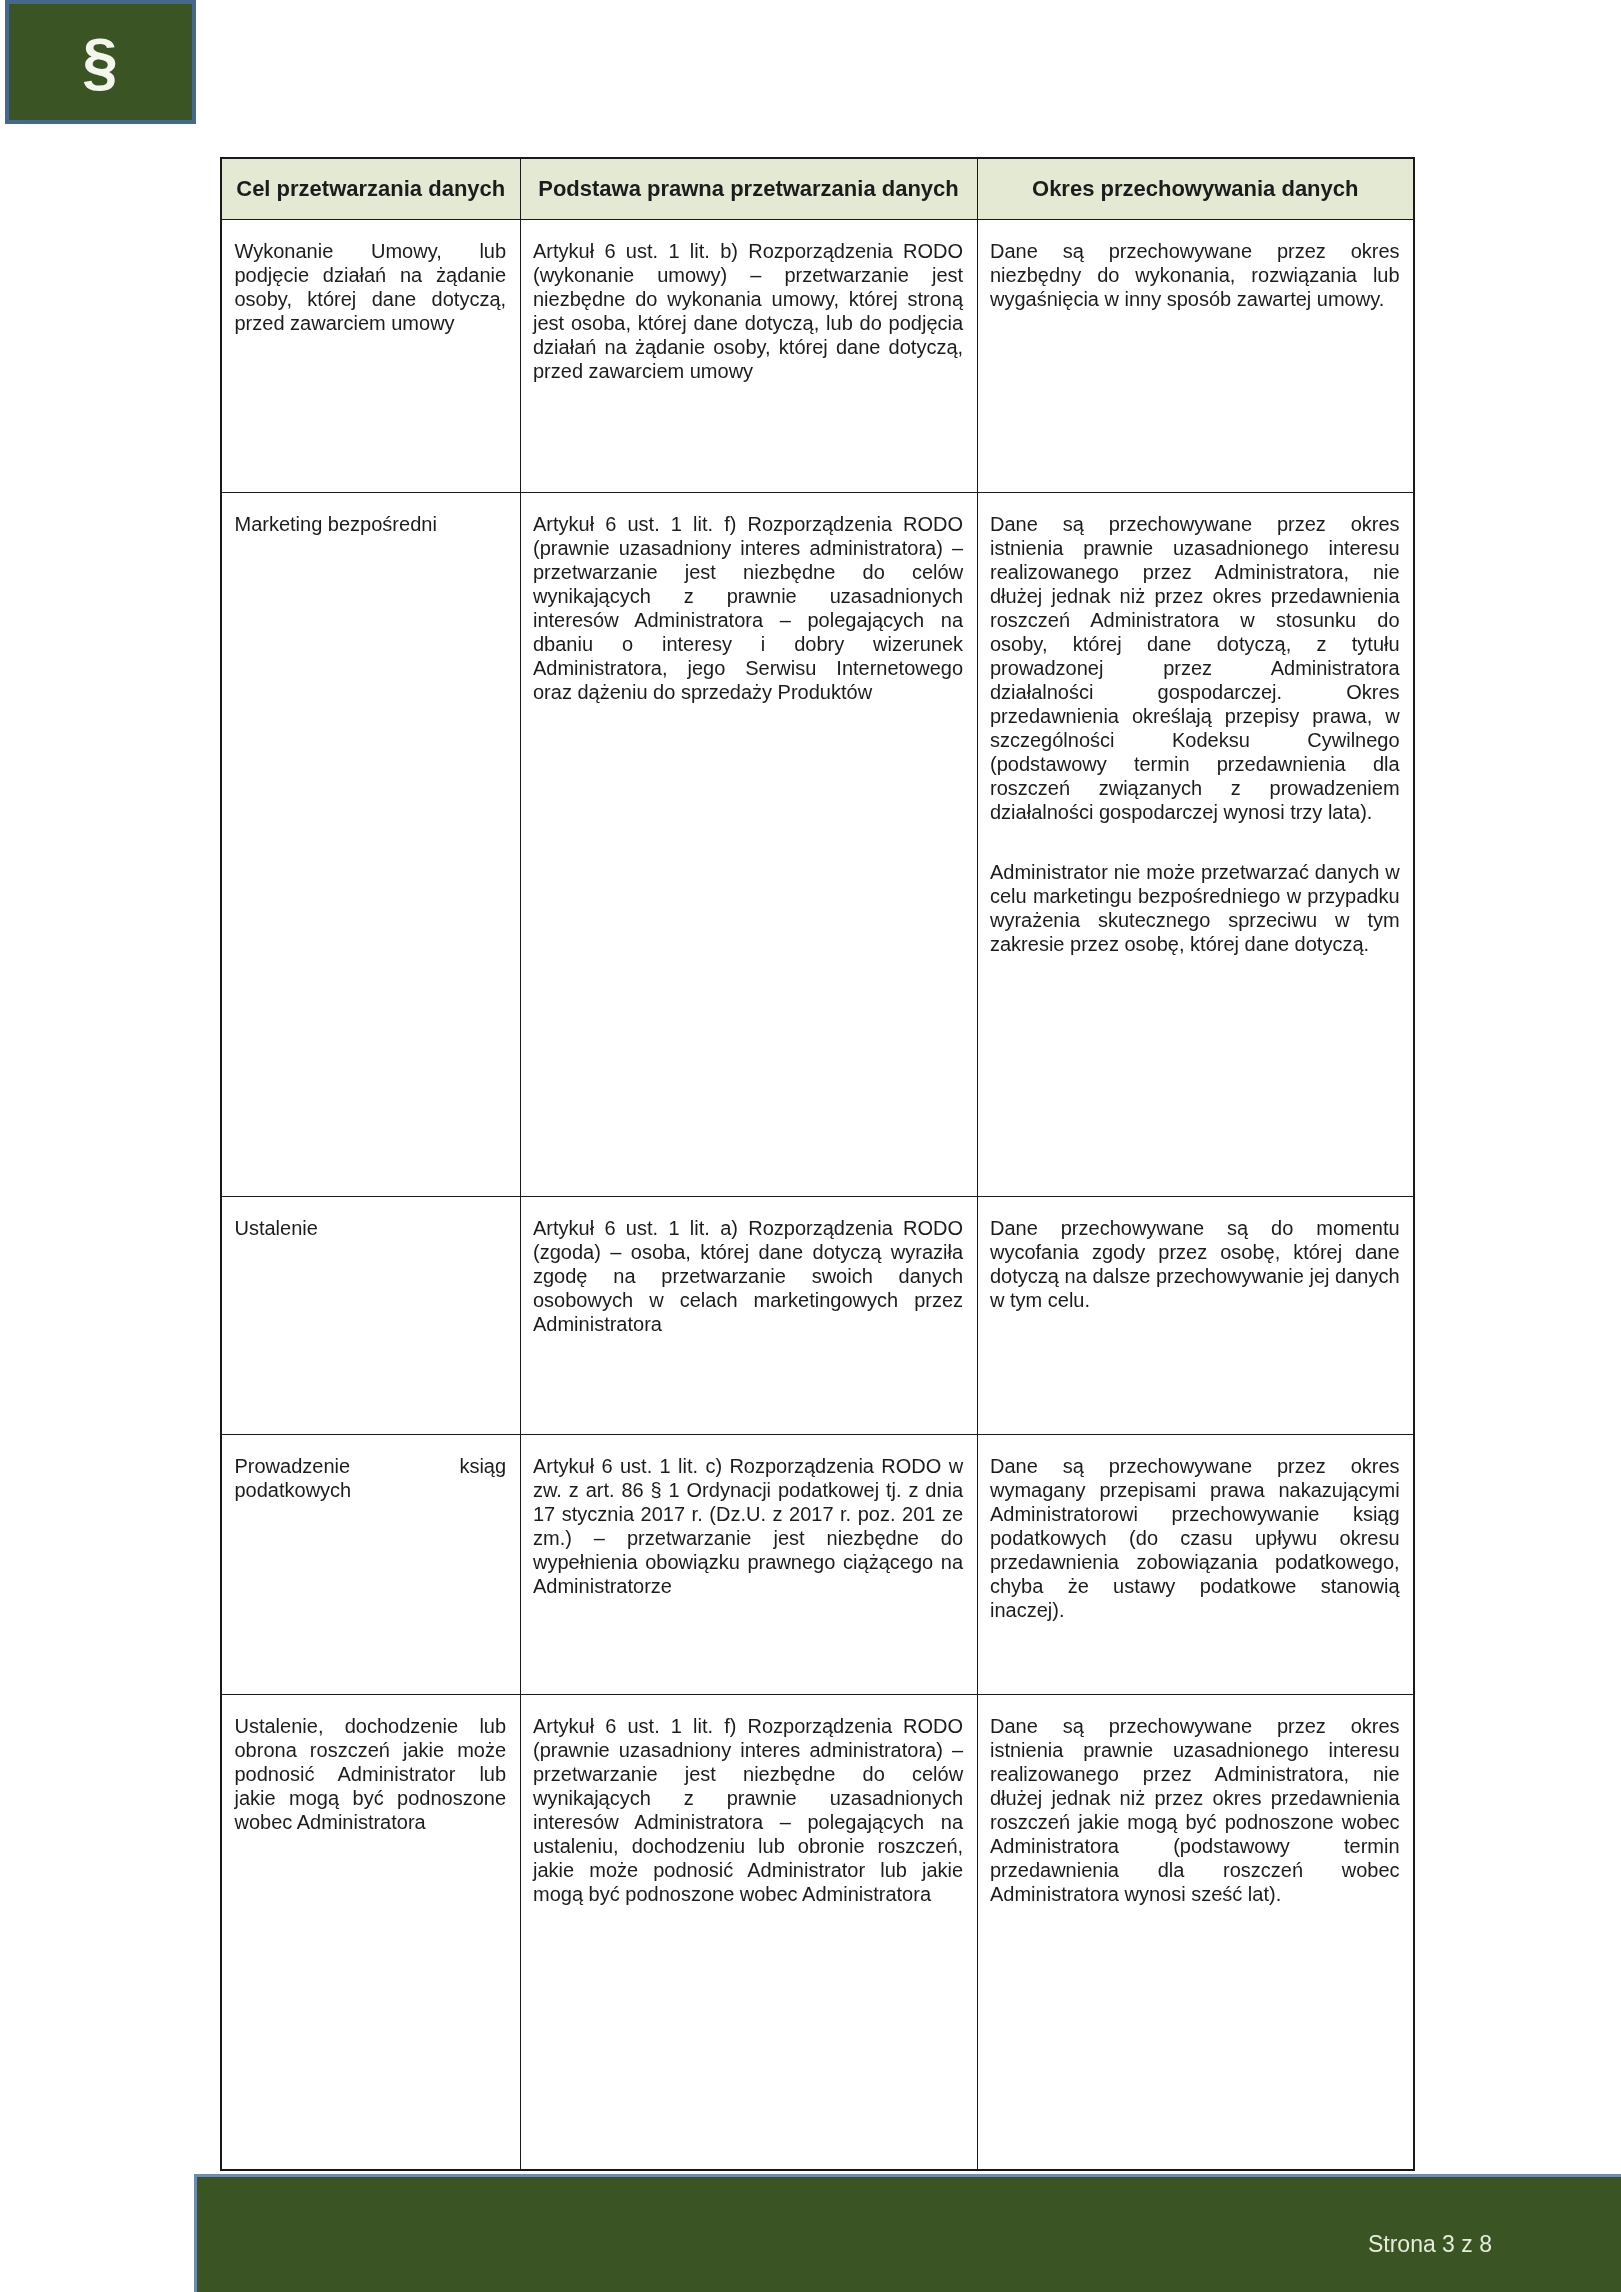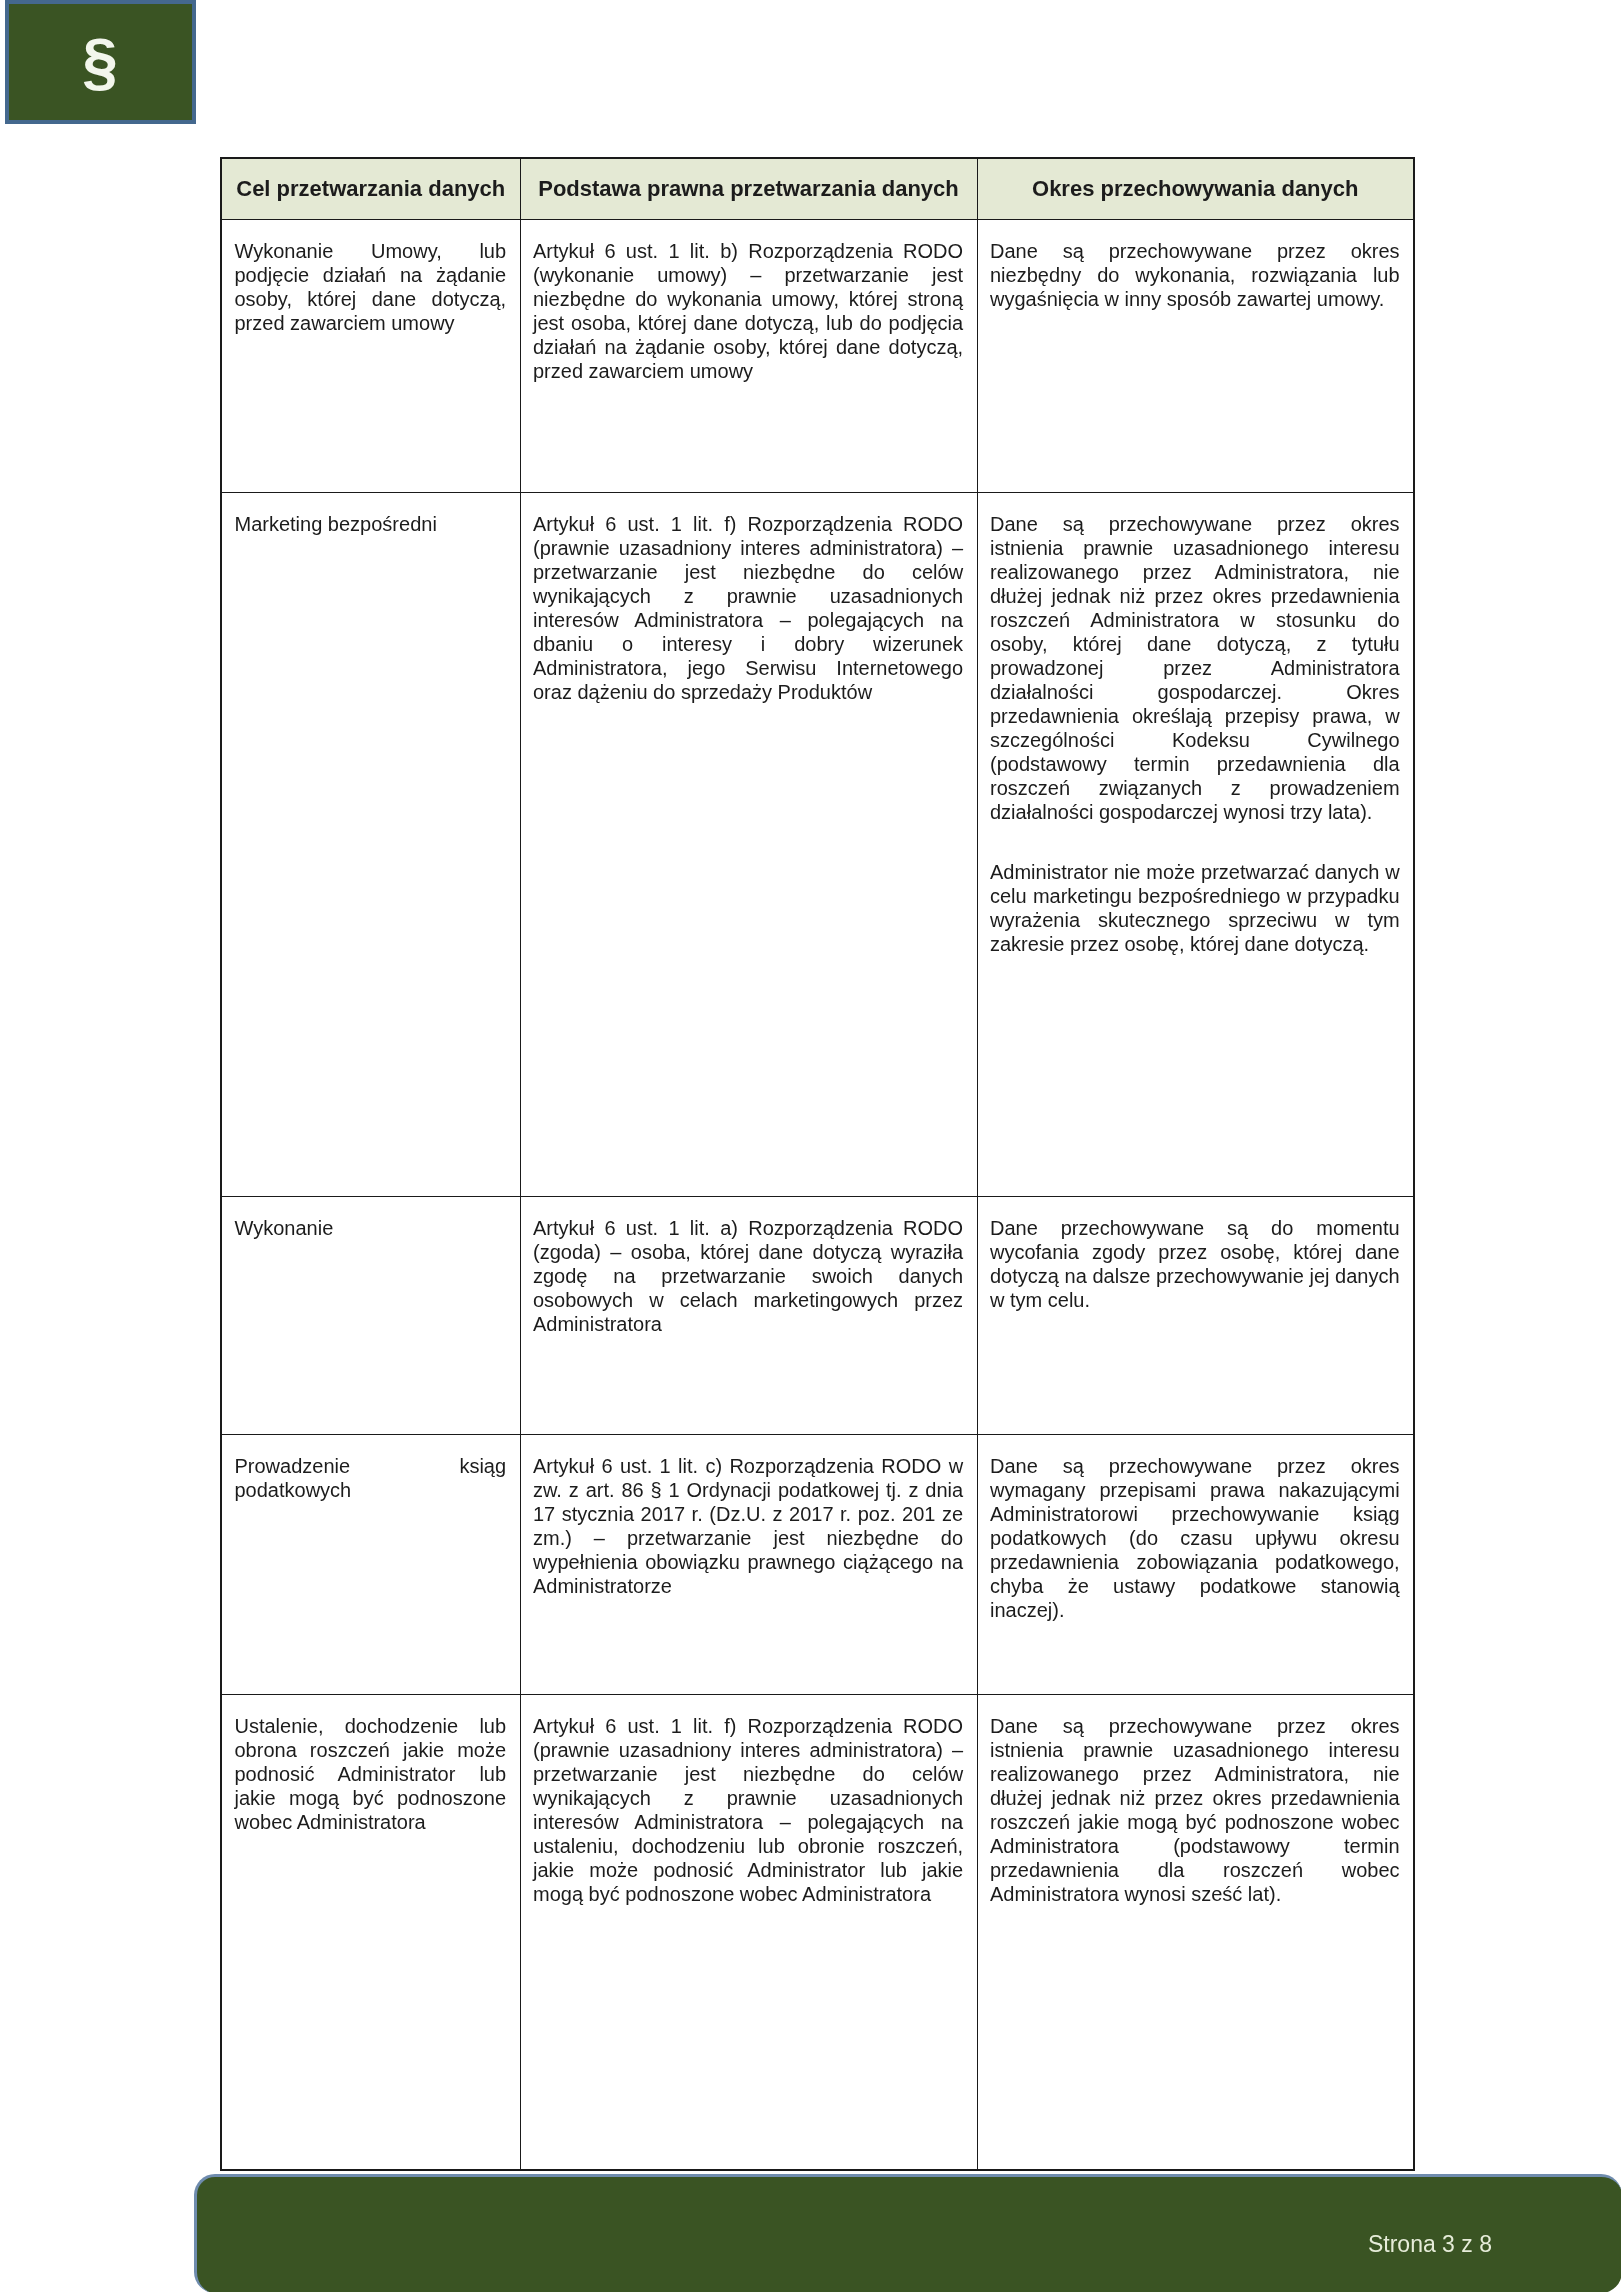--- a/index.html
+++ b/index.html
@@ -79,21 +79,20 @@
     left:194px; top:2174px;
     width:1428px; height:119px;
     background:var(--accent-green);
     border-top:3.6px solid var(--footer-border);
     border-left:3.6px solid var(--footer-border);
     display:flex;
     align-items:center;
     justify-content:flex-end;
     padding-right:130px;
     padding-top:19.7px;
-    border-radius:21px;
   }
   .footer span{
     color:var(--footer-text);
     font-size:23px;
   }
 </style>
 </head>
 <body>
 
 <div class="para-box">
@@ -132,21 +131,21 @@
       <td>
           <p>Artykuł 6 ust. 1 lit. f) Rozporządzenia RODO (prawnie uzasadniony interes administratora) – przetwarzanie jest niezbędne do celów wynikających z prawnie uzasadnionych interesów Administratora – polegających na dbaniu o interesy i dobry wizerunek Administratora, jego Serwisu Internetowego oraz dążeniu do sprzedaży Produktów</p>
         </td>
       <td>
         <p>Dane są przechowywane przez okres istnienia prawnie uzasadnionego interesu realizowanego przez Administratora, nie dłużej jednak niż przez okres przedawnienia roszczeń Administratora w stosunku do osoby, której dane dotyczą, z tytułu prowadzonej przez Administratora działalności gospodarczej. Okres przedawnienia określają przepisy prawa, w szczególności Kodeksu Cywilnego (podstawowy termin przedawnienia dla roszczeń związanych z prowadzeniem działalności gospodarczej wynosi trzy lata).</p>
         <p>Administrator nie może przetwarzać danych w celu marketingu bezpośredniego w przypadku wyrażenia skutecznego sprzeciwu w tym zakresie przez osobę, której dane dotyczą.</p>
       </td>
     </tr>
     <tr class="r3">
       <td>
-          <p>Wykonanie</p>
+          <p>Ustalenie</p>
         </td>
       <td>
           <p>Artykuł 6 ust. 1 lit. a) Rozporządzenia RODO (zgoda) – osoba, której dane dotyczą wyraziła zgodę na przetwarzanie swoich danych osobowych w celach marketingowych przez Administratora</p>
         </td>
       <td>
           <p>Dane przechowywane są do momentu wycofania zgody przez osobę, której dane dotyczą na dalsze przechowywanie jej danych w tym celu.</p>
         </td>
     </tr>
     <tr class="r4">
       <td>

